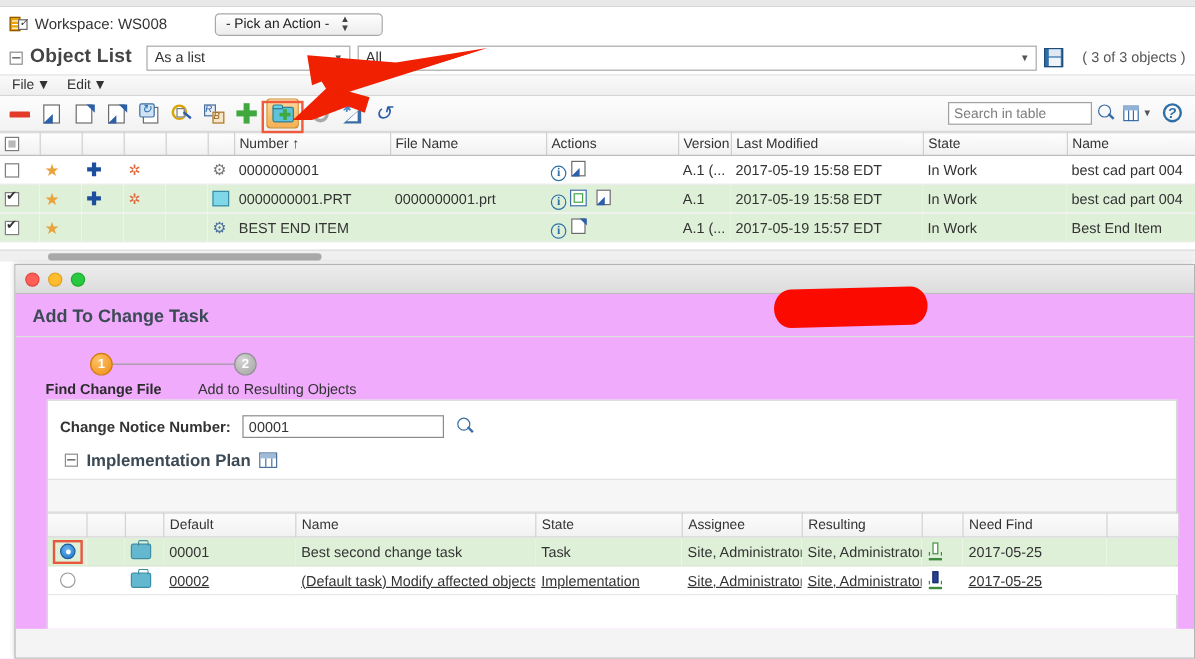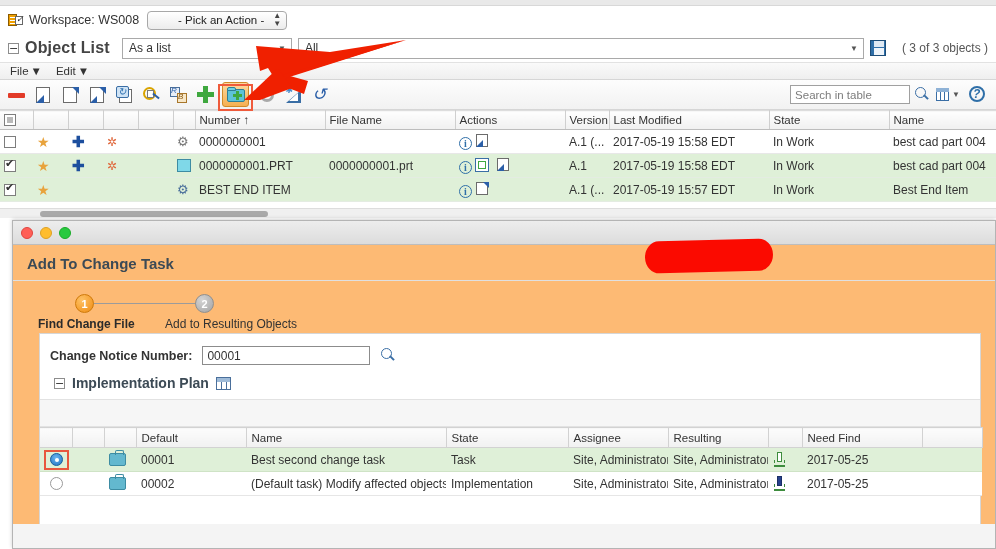--- a/index.html
+++ b/index.html
@@ -21,25 +21,25 @@
 
   .wsbar { height:28px; display:flex; align-items:center; padding:0 8px; background:#fff; }
   .ws-icon { width:15px; height:13px; margin-right:6px; position:relative; flex:0 0 auto; }
   .ws-icon .a { position:absolute; left:0; top:0; width:9px; height:12px; background:#f0a000; border:1px solid #8a5a00; }
   .ws-icon .a:after{ content:""; position:absolute; left:1px; top:2px; width:6px; height:1px; background:#fff; box-shadow:0 3px 0 #fff, 0 6px 0 #fff;}
   .ws-icon .b { position:absolute; left:7px; top:2px; width:8px; height:9px; background:#fff; border:1px solid #666; }
   .ws-icon .b:after{ content:"✓"; position:absolute; left:0px; top:-3px; font-size:9px; color:#333; }
   .ws-label { font-size:12.5px; color:#333; margin-right:8px; white-space:nowrap;}
 
   .pick-action {
-    display:inline-flex; align-items:center; justify-content:flex-end;
+    display:inline-flex; align-items:center; justify-content:flex-start;
     height:19px; min-width:140px; padding:0 4px 0 8px;
     border:1px solid #a8a8a8; border-radius:4px;
     background:linear-gradient(#ffffff,#ececec);
-    font-size:11.5px; color:#222;
+    font-size:11.5px; color:#222;margin-left:32px;
   }
   .spin { display:inline-block; width:10px; margin-left:8px; line-height:8px; font-size:8px; color:#444; text-align:center;}
 
   .objlist-row { height:28px; display:flex; align-items:center; padding:0 8px; gap:6px; }
   .collapse-box {
     width:11px;height:11px;border:1px solid #8d8d8d;background:#fff;
     display:inline-flex;align-items:center;justify-content:center;
     font-size:11px;line-height:9px;color:#333; font-family:"DejaVu Sans", sans-serif;
   }
   .objlist-title { font-size:16px; font-weight:bold; color:#444; margin-right:6px; letter-spacing:.2px;}
@@ -97,21 +97,21 @@
   .titlebar { height:24px; background:linear-gradient(#ededed,#dcdcdc); border-bottom:1px solid #bdbdbd;
               display:flex; align-items:center; padding:0 8px; gap:7px;}
   .dot { width:12px;height:12px;border-radius:50%; }
   .dot.r{background:#ff5f57;border:1px solid #e0443e;} .dot.y{background:#ffbd2e;border:1px solid #dea123;}
   .dot.g{background:#28c940;border:1px solid #1aab29;}
   .urlbar { height:26px; background:#fff; border-bottom:1px solid #cfcfcf; display:flex;align-items:center;justify-content:center;
             font-size:11px; color:#555; position:relative;}
   .redaction { position:absolute; left:645px; top:240px; width:128px; height:32px; background:#fb0a00; border-radius:16px/18px;
                transform:rotate(-1.5deg); }
 
-  .dlgbody { background:#fdba74; height:279px; position:relative; overflow:hidden;}
+  .dlgbody { background:#f0abfc; height:279px; position:relative; overflow:hidden;}
   .dlg-title { font-size:15px; font-weight:bold; color:#3c4a55; padding:10px 14px 8px 14px;}
   .dlg-sep { height:1px; background:#e0e0e0; }
 
   .wizard { padding:8px 0 4px 26px; position:relative; height:52px;}
   .stepline { position:absolute; left:72px; top:22px; width:120px; height:1px; background:#9b9b9b;}
   .step { position:absolute; top:13px; width:19px;height:19px;border-radius:50%; color:#fff;
           font-size:11px; line-height:19px; text-align:center; font-weight:bold;}
   .step.one { left:62px; background:radial-gradient(circle at 35% 30%, #ffc266, #ef8c11); border:1px solid #cf7a0a;}
   .step.two { left:182px; background:radial-gradient(circle at 35% 30%, #d4d4d4, #a3a3a3); border:1px solid #8f8f8f;}
   .steplabels { position:absolute; top:36px; left:0; width:400px; font-size:12px;}
@@ -131,21 +131,21 @@
   .impl-title { font-size:14px; font-weight:bold; color:#3c4a55;}
   .grid-ico { width:15px;height:13px; background:#fff; border:1px solid #4a6f9b; position:relative;}
   .grid-ico:before{content:"";position:absolute;left:0;top:0;right:0;height:4px;background:#9fbbd8;}
   .grid-ico:after{content:"";position:absolute;left:4px;top:4px;bottom:0;width:1px;background:#4a6f9b;box-shadow:5px 0 0 #4a6f9b;}
 
   .tbl2 { width:100%; border-collapse:collapse; table-layout:fixed; font-size:12px;}
   .tbl2 th { background:linear-gradient(#fcfcfc,#f1f1f1); border:1px solid #d2d2d2; border-left:none;
              height:20px; font-weight:normal; text-align:left; padding:0 5px; color:#333; font-size:11.5px;}
   .tbl2 td { height:24px; padding:0 5px; color:#333; font-size:12px; white-space:nowrap; overflow:hidden;}
   .tr-green td { background:#dff0d8; border-bottom:1px solid #cfe3c6;}
-  .tr-plain td { background:#ffffff; border-bottom:1px solid #e6e6e6;}
+  .tr-plain td { background:#ffffff; border-bottom:1px solid #e6e6e6;text-decoration:underline;}
   .radio { width:13px;height:13px;border-radius:50%;border:1px solid #9a9a9a;background:#fff;display:inline-block;position:relative;vertical-align:-2px;}
   .radio.on { background:radial-gradient(circle at 45% 35%, #6cb6f0, #1d72c4); border-color:#1b5f9e;}
   .radio.on:after{content:"";position:absolute;left:4px;top:4px;width:4px;height:4px;border-radius:50%;background:#fff;}
   .radio-cell-hl { outline:2px solid #e8573f; outline-offset:-1px; display:inline-block; padding:2px 5px; }
   .briefcase { width:17px;height:13px;background:#63b8cf;border:1px solid #3d8ca3;border-radius:2px;display:inline-block;position:relative;vertical-align:-2px;}
   .briefcase:before{content:"";position:absolute;left:5px;top:-4px;width:7px;height:4px;border:1px solid #3d8ca3;border-bottom:none;border-radius:2px 2px 0 0;}
   .prio { width:14px;height:15px;display:inline-block;position:relative;vertical-align:-3px;}
   .prio .bar { position:absolute; left:4px; top:0; width:5px; height:10px; }
   .prio .base { position:absolute; left:1px; bottom:0; width:11px; height:3px; border-bottom:2px solid #3d8c3d;}
   .prio .base:before{content:"";position:absolute;left:0;bottom:2px;width:1px;height:3px;background:#3d8c3d;}

